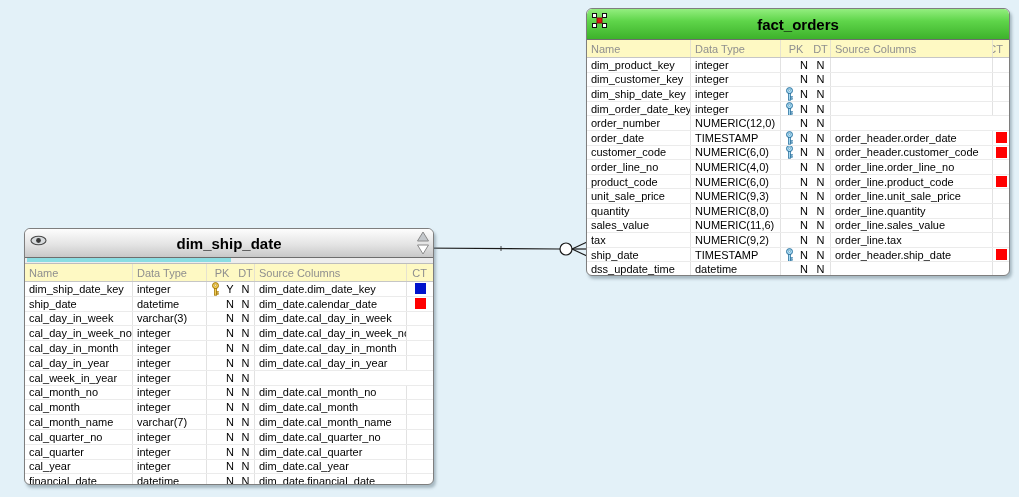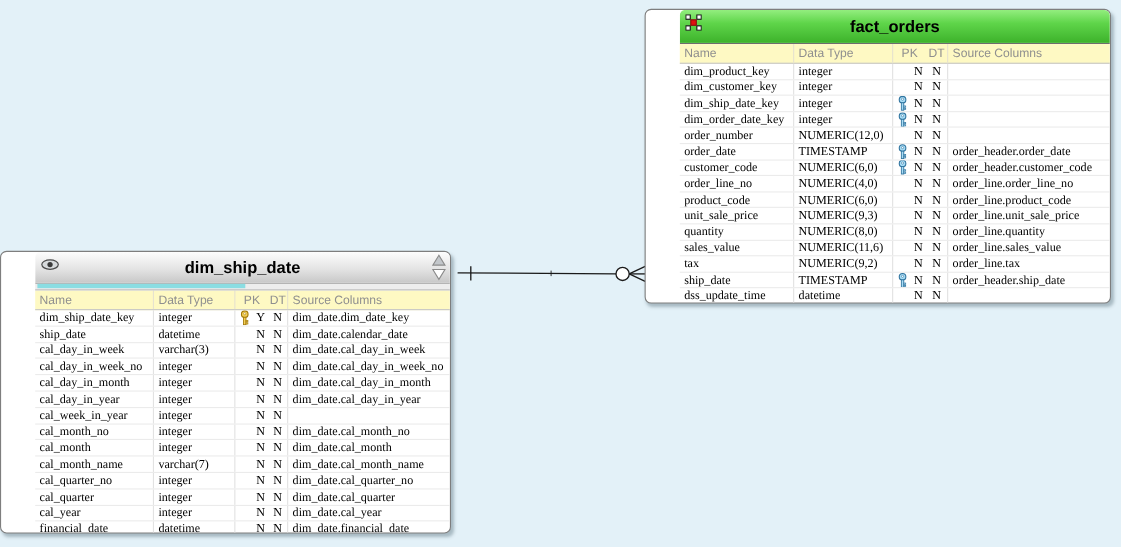--- a/index.html
+++ b/index.html
@@ -3,37 +3,37 @@
 <meta charset="utf-8">
 <style>
   html,body{margin:0;padding:0;}
   body{
     width:1019px;height:497px;position:relative;overflow:hidden;
     background:#e3f1f8;
     font-family:"Liberation Sans", sans-serif;
   }
   .table-box{
     position:absolute;background:#fff;border:1px solid #7e7e7e;border-radius:6px;
-    box-shadow:2px 3px 3px rgba(96,118,128,.45);z-index:2;box-sizing:border-box;overflow:hidden;padding-left:31px;
+    box-shadow:2px 3px 3px rgba(96,118,128,.45);z-index:2;box-sizing:border-box;overflow:hidden;
   }
   .tbl-header{
     position:relative;display:flex;align-items:center;justify-content:center;
     border-bottom:1px solid #6d6d6d;border-radius:5px 5px 0 0;
   }
   .fact .tbl-header{height:30px;background:linear-gradient(180deg,#93ee7f 0%,#5fd54a 40%,#3db22b 100%);}
   .dim .tbl-header{height:28px;background:linear-gradient(180deg,#fdfdfd 0%,#e4e4e4 55%,#c8c8c8 100%);}
   .tbl-title{font-size:15px;font-weight:bold;color:#000;}
   .badge-left{position:absolute;left:5px;top:4px;line-height:0;}
   .dim .badge-left{top:6px;}
   .scroll-arrows{position:absolute;right:3px;top:1px;line-height:0;}
   .progress-strip{height:5px;background:#ededed;border-bottom:1px solid #bdbdbd;position:relative;}
   .progress-fill{position:absolute;left:2px;top:0;height:4px;width:50%;background:#8adde2;}
   .colhead{display:grid;align-items:center;height:17px;background:#fef9c3;color:#8f8f8f;
     border-bottom:1px solid #c6c6c6;font-size:11px;}
-  .row{display:grid;align-items:center;border-bottom:1px solid #ebebeb;font-size:11px;color:#000;box-sizing:border-box;font-family:Liberation Serif, serif;}
+  .row{display:grid;align-items:center;border-bottom:1px solid #ebebeb;font-size:11px;color:#000;box-sizing:border-box;}
   .fact .row{height:14.6px;}
   .dim .row{height:14.8px;}
   .fact .colhead,.fact .row{grid-template-columns:104px 90px 16px 14px 20px 162px 1fr;}
   .dim .colhead,.dim .row{grid-template-columns:108px 74px 16px 14px 18px 152px 1fr;}
   .cell,.hcell{white-space:nowrap;overflow:hidden;height:100%;display:flex;align-items:center;box-sizing:border-box;}
   .c-name,.c-source,.c-datatype{padding-left:4px;}
   .c-name,.c-datatype,.c-dt,.c-source{border-right:1px solid #e2e2e2;}
   .hcell.c-name,.hcell.c-datatype,.hcell.c-source{border-right:1px solid #e6e2cf;}
   .c-pkhead{grid-column:3/5;justify-content:center;padding-left:0;}
   .c-dthead{justify-content:center;border-right:1px solid #e6e2cf;}
@@ -259,21 +259,21 @@
         <div class="cell c-datatype">datetime</div>
         <div class="cell c-key"></div>
         <div class="cell c-letter c-pk">N</div>
         <div class="cell c-letter c-dt">N</div>
         <div class="cell c-source"></div>
         <div class="cell c-ct"></div>
       </div>
     </div>
 </div>
 
-<div class="table-box dim" style="left:0;top:228px;width:410px;height:257px">
+<div class="table-box dim" style="left:24px;top:228px;width:410px;height:257px">
   <div class="tbl-header">
     <span class="badge-left">
       <svg width="17" height="11" viewBox="0 0 17 11">
         <ellipse cx="8.5" cy="5.5" rx="7.5" ry="4.3" fill="#d7dadc" stroke="#4a4a4a" stroke-width="1.1"></ellipse>
         <circle cx="8.5" cy="5.5" r="2.4" fill="#3a3a3a"></circle>
       </svg>
     </span>
     <span class="tbl-title">dim_ship_date</span>
     <span class="scroll-arrows">
       <svg width="14" height="26" viewBox="0 0 14 26">

